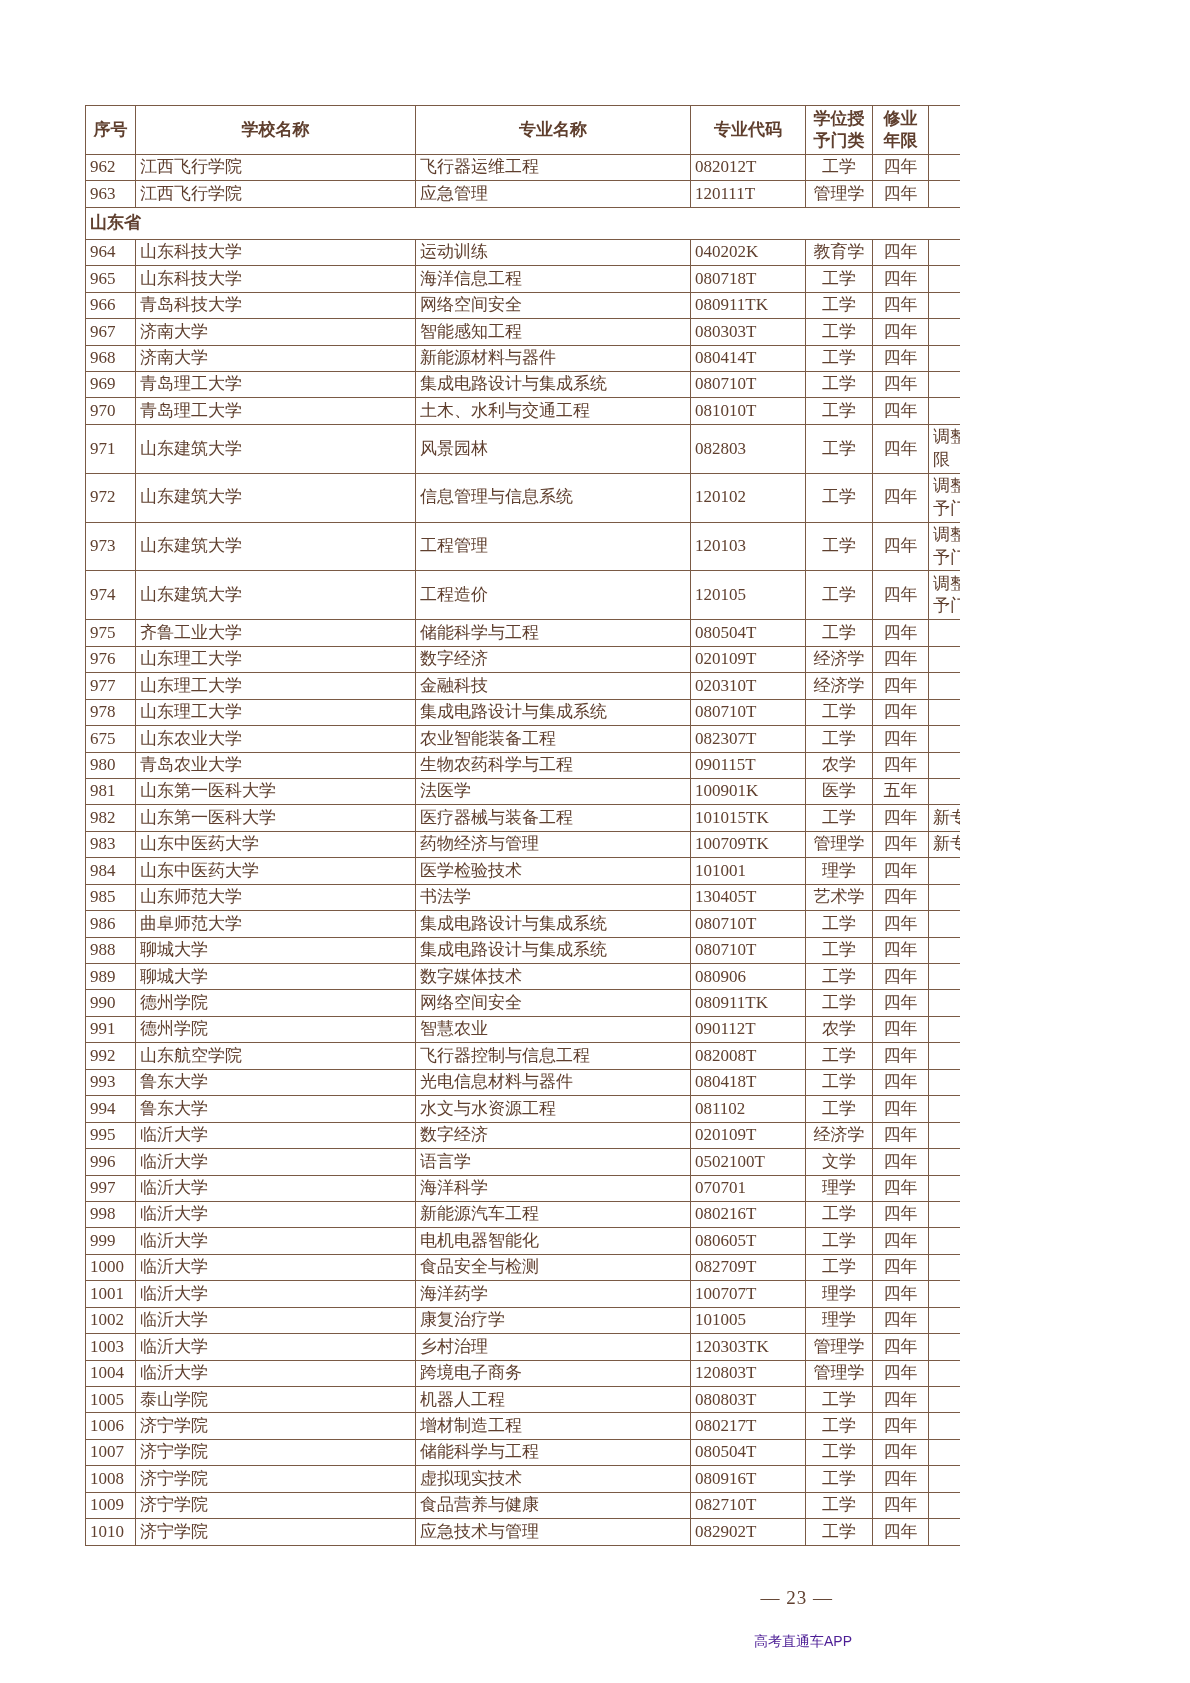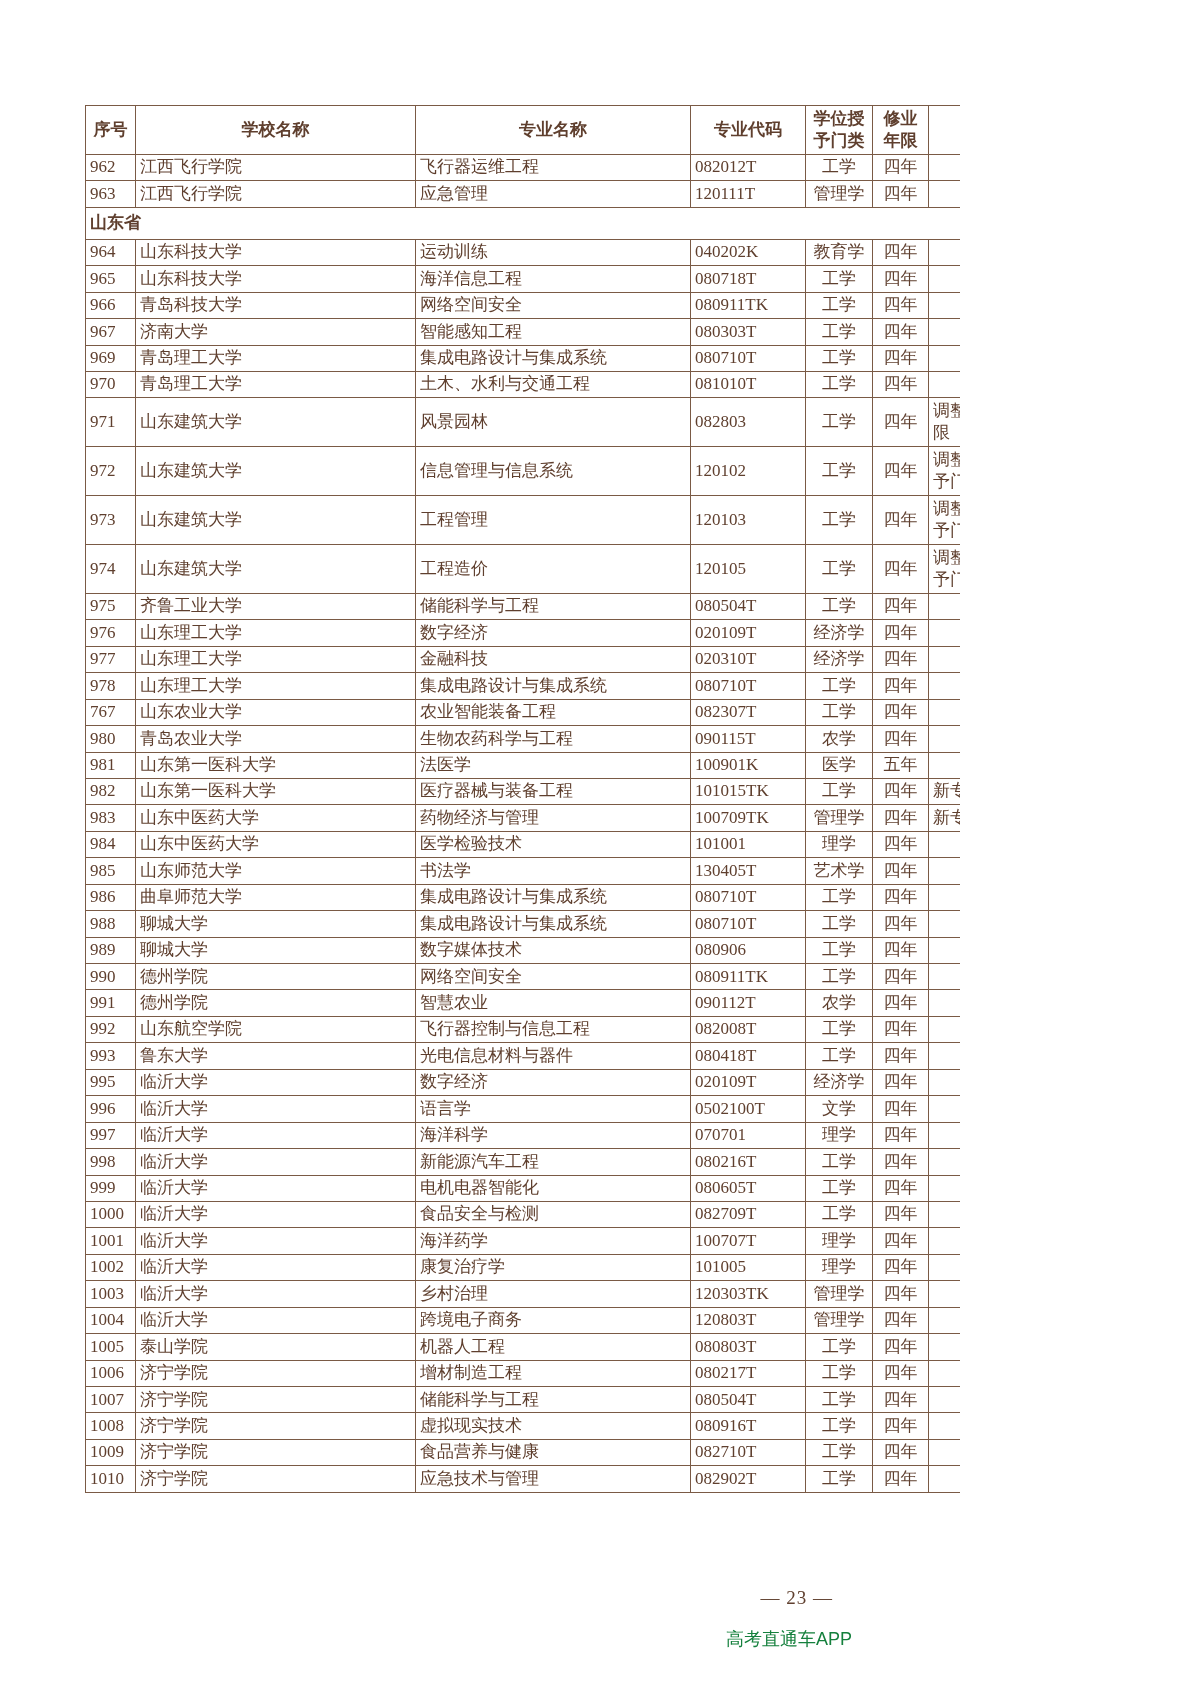--- a/index.html
+++ b/index.html
@@ -42,23 +42,23 @@
   .page-number {
     position:absolute;
     right:127px; bottom:74px;
     font-size:19px;
     color:#5f3f2e;
     letter-spacing:1px;
   }
   .watermark {
     position:absolute;
     right:108px; bottom:32px;
-    font-size:18px;
+    font-size:14px;
     font-family:"Liberation Sans","DejaVu Sans",sans-serif;
-    color:#15803d;
+    color:#4c1d95;
   }
 </style>
 </head>
 <body>
 
 <div class="page">
 
   <table class="majors">
     <colgroup>
       <col style="width:50px">
@@ -132,20 +132,29 @@
         <tr>
           <td class="col0">967</td>
           <td class="col1">济南大学</td>
           <td class="col2">智能感知工程</td>
           <td class="col3">080303T</td>
           <td class="col4">工学</td>
           <td class="col5">四年</td>
           <td class="col6"></td>
         </tr>
         <tr>
+          <td class="col0">968</td>
+          <td class="col1">济南大学</td>
+          <td class="col2">新能源材料与器件</td>
+          <td class="col3">080414T</td>
+          <td class="col4">工学</td>
+          <td class="col5">四年</td>
+          <td class="col6"></td>
+        </tr>
+        <tr>
           <td class="col0">969</td>
           <td class="col1">青岛理工大学</td>
           <td class="col2">集成电路设计与集成系统</td>
           <td class="col3">080710T</td>
           <td class="col4">工学</td>
           <td class="col5">四年</td>
           <td class="col6"></td>
         </tr>
         <tr>
           <td class="col0">970</td>
@@ -222,21 +231,21 @@
         <tr>
           <td class="col0">978</td>
           <td class="col1">山东理工大学</td>
           <td class="col2">集成电路设计与集成系统</td>
           <td class="col3">080710T</td>
           <td class="col4">工学</td>
           <td class="col5">四年</td>
           <td class="col6"></td>
         </tr>
         <tr>
-          <td class="col0">767</td>
+          <td class="col0">675</td>
           <td class="col1">山东农业大学</td>
           <td class="col2">农业智能装备工程</td>
           <td class="col3">082307T</td>
           <td class="col4">工学</td>
           <td class="col5">四年</td>
           <td class="col6"></td>
         </tr>
         <tr>
           <td class="col0">980</td>
           <td class="col1">青岛农业大学</td>
@@ -343,20 +352,29 @@
           <td class="col3">082008T</td>
           <td class="col4">工学</td>
           <td class="col5">四年</td>
           <td class="col6"></td>
         </tr>
         <tr>
           <td class="col0">993</td>
           <td class="col1">鲁东大学</td>
           <td class="col2">光电信息材料与器件</td>
           <td class="col3">080418T</td>
+          <td class="col4">工学</td>
+          <td class="col5">四年</td>
+          <td class="col6"></td>
+        </tr>
+        <tr>
+          <td class="col0">994</td>
+          <td class="col1">鲁东大学</td>
+          <td class="col2">水文与水资源工程</td>
+          <td class="col3">081102</td>
           <td class="col4">工学</td>
           <td class="col5">四年</td>
           <td class="col6"></td>
         </tr>
         <tr>
           <td class="col0">995</td>
           <td class="col1">临沂大学</td>
           <td class="col2">数字经济</td>
           <td class="col3">020109T</td>
           <td class="col4">经济学</td>

